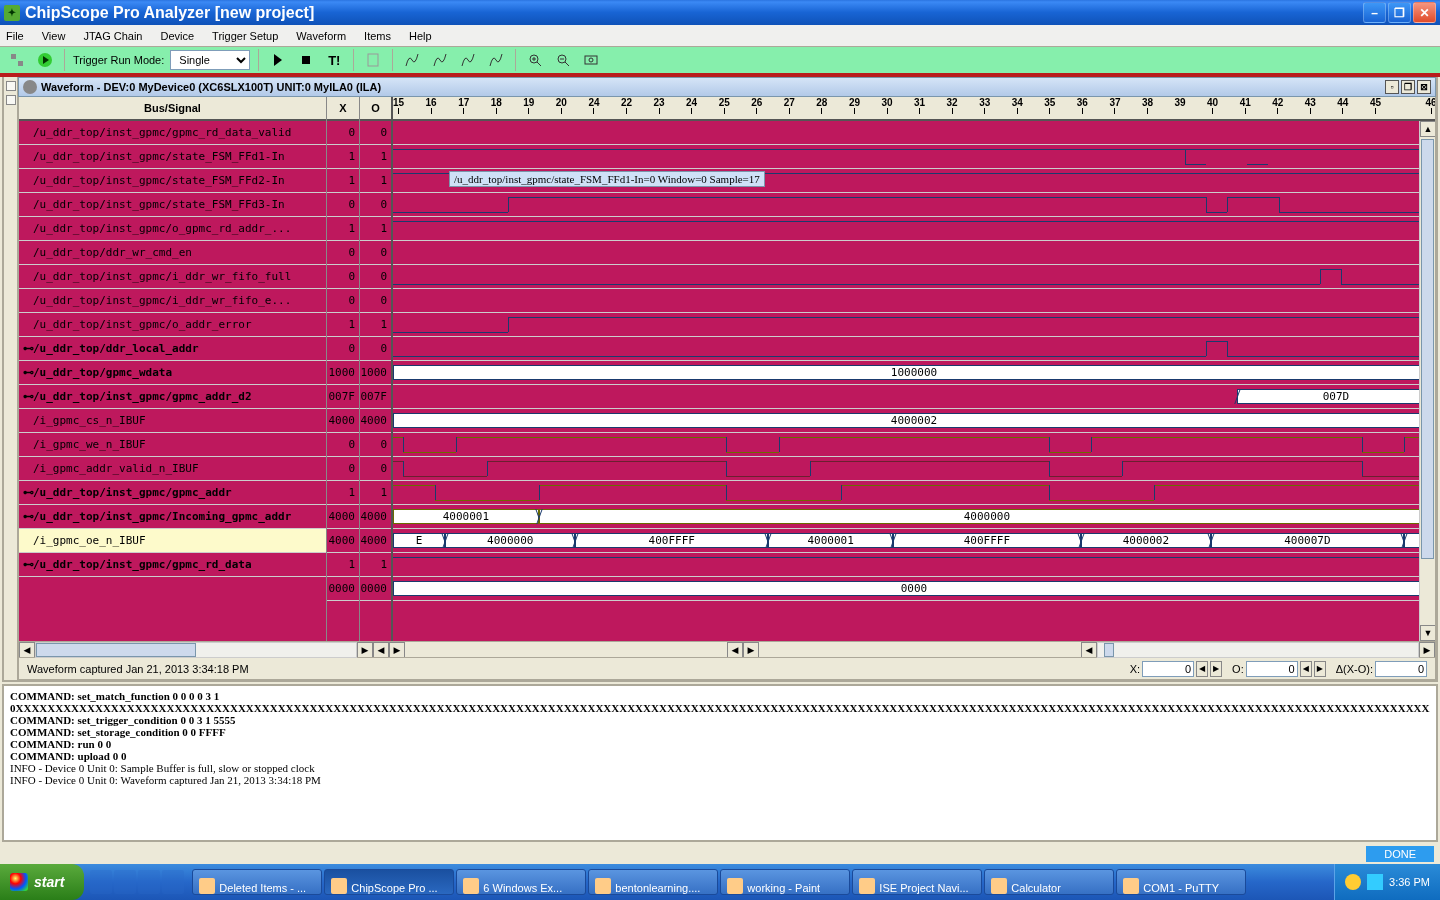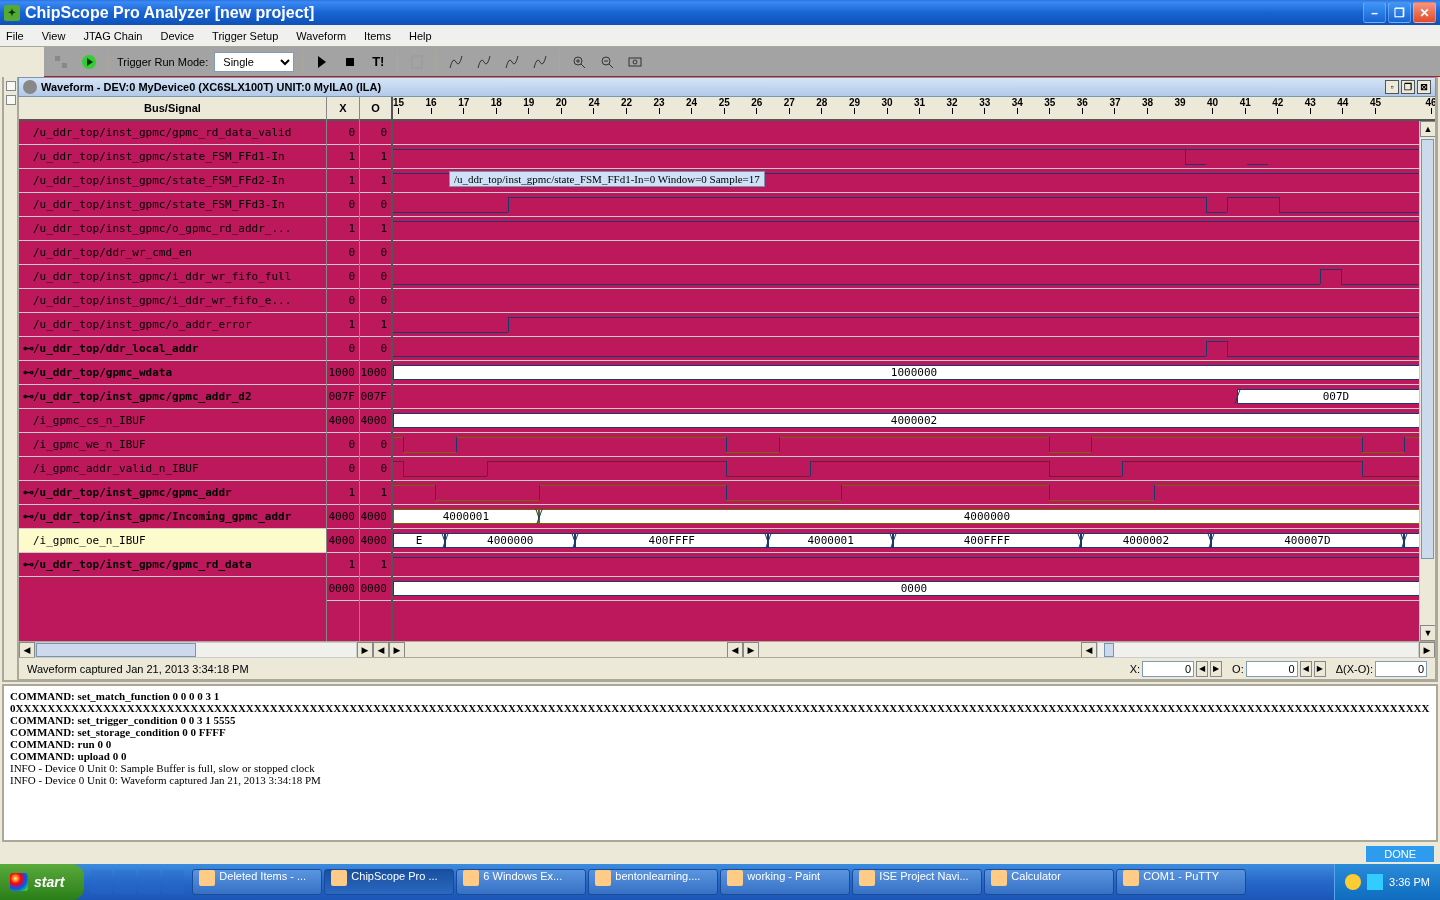--- a/index.html
+++ b/index.html
@@ -33,27 +33,26 @@
   background: #f0f0ee;
   border-bottom: 1px solid #aca899;
   display: flex;
   align-items: center;
   padding: 0 6px;
   gap: 18px;
 }
 .menubar span { color: #000; cursor: default; }
 .toolbar {
   height: 30px;
-  background: #a3a3a3;
-  border-bottom: 1px solid #b91c1c;
+  background: #86efac;
+  border-bottom: 4px solid #b91c1c;
   display: flex;
   align-items: center;
   padding: 0 6px;
   gap: 6px;
-  margin-left: 44px;
 }
 .tbtn { width: 22px; height: 22px; border: 1px solid transparent; display:flex;align-items:center;justify-content:center;border-radius:2px;}
 .tsep { width:1px; height:22px; background:#aca899; margin:0 2px;}
 .trm-label { font-size:11px;}
 .trm-select { width:80px; height:20px; border:1px solid #7f9db9; background:#fff; font-size:11px; padding:0 4px;}
 .play-green{width:14px;height:14px;background:#3c3;border-radius:50%;display:flex;align-items:center;justify-content:center;}
 .play-green::after{content:"";border-left:6px solid #030;border-top:4px solid transparent;border-bottom:4px solid transparent;margin-left:2px;}
 .icon-svg{width:16px;height:16px;}
 
 .content {
@@ -155,21 +154,21 @@
 .startbtn{
   height:36px;padding:0 20px 0 10px;
   background:linear-gradient(to bottom,#5aaa3c,#2a7e18);
   border-radius:0 12px 12px 0;
   display:flex;align-items:center;gap:6px;font-weight:bold;font-style:italic;font-size:14px;
 }
 .startbtn .orb{width:18px;height:18px;border-radius:3px;background:radial-gradient(circle at 30% 30%,#ff6,#f00 30%,#05f 60%,#3d3 90%);}
 .ql{display:flex;gap:2px;padding:0 6px;}
 .ql div{width:22px;height:24px;background:#2a6ac950;border-radius:2px;}
 .taskbtns{flex:1;display:flex;gap:2px;padding:0 2px;}
-.taskbtn{height:26px;flex:1;max-width:130px;background:linear-gradient(#5a95e0,#3670c4);border:1px solid #1a4a9a;border-radius:3px;display:flex;align-items:flex-start;padding:0 6px;gap:4px;overflow:hidden;}
+.taskbtn{height:26px;flex:1;max-width:130px;background:linear-gradient(#5a95e0,#3670c4);border:1px solid #1a4a9a;border-radius:3px;display:flex;align-items:flex-end;padding:0 6px;gap:4px;overflow:hidden;}
 .taskbtn.active{background:linear-gradient(#1a50a0,#2a68c0);}
 .taskbtn .ico{width:16px;height:16px;background:#fc8;border-radius:2px;flex-shrink:0;}
 .tray{background:linear-gradient(#2a8bd8,#0f6cbf);height:36px;display:flex;align-items:center;padding:0 10px;gap:6px;border-left:1px solid #5ba3e8;}
 .tray .ico{width:16px;height:16px;}
 .tray .clock{font-size:11px;}
 
 .vscroll{position:absolute;right:0;top:24px;bottom:0;width:16px;background:#ece9d8;border-left:1px solid #ccc;}
 .vscroll .vthumb{position:absolute;left:1px;right:1px;background:#cdd9ec;border:1px solid #7a96ac;}
 </style>
 </head>

